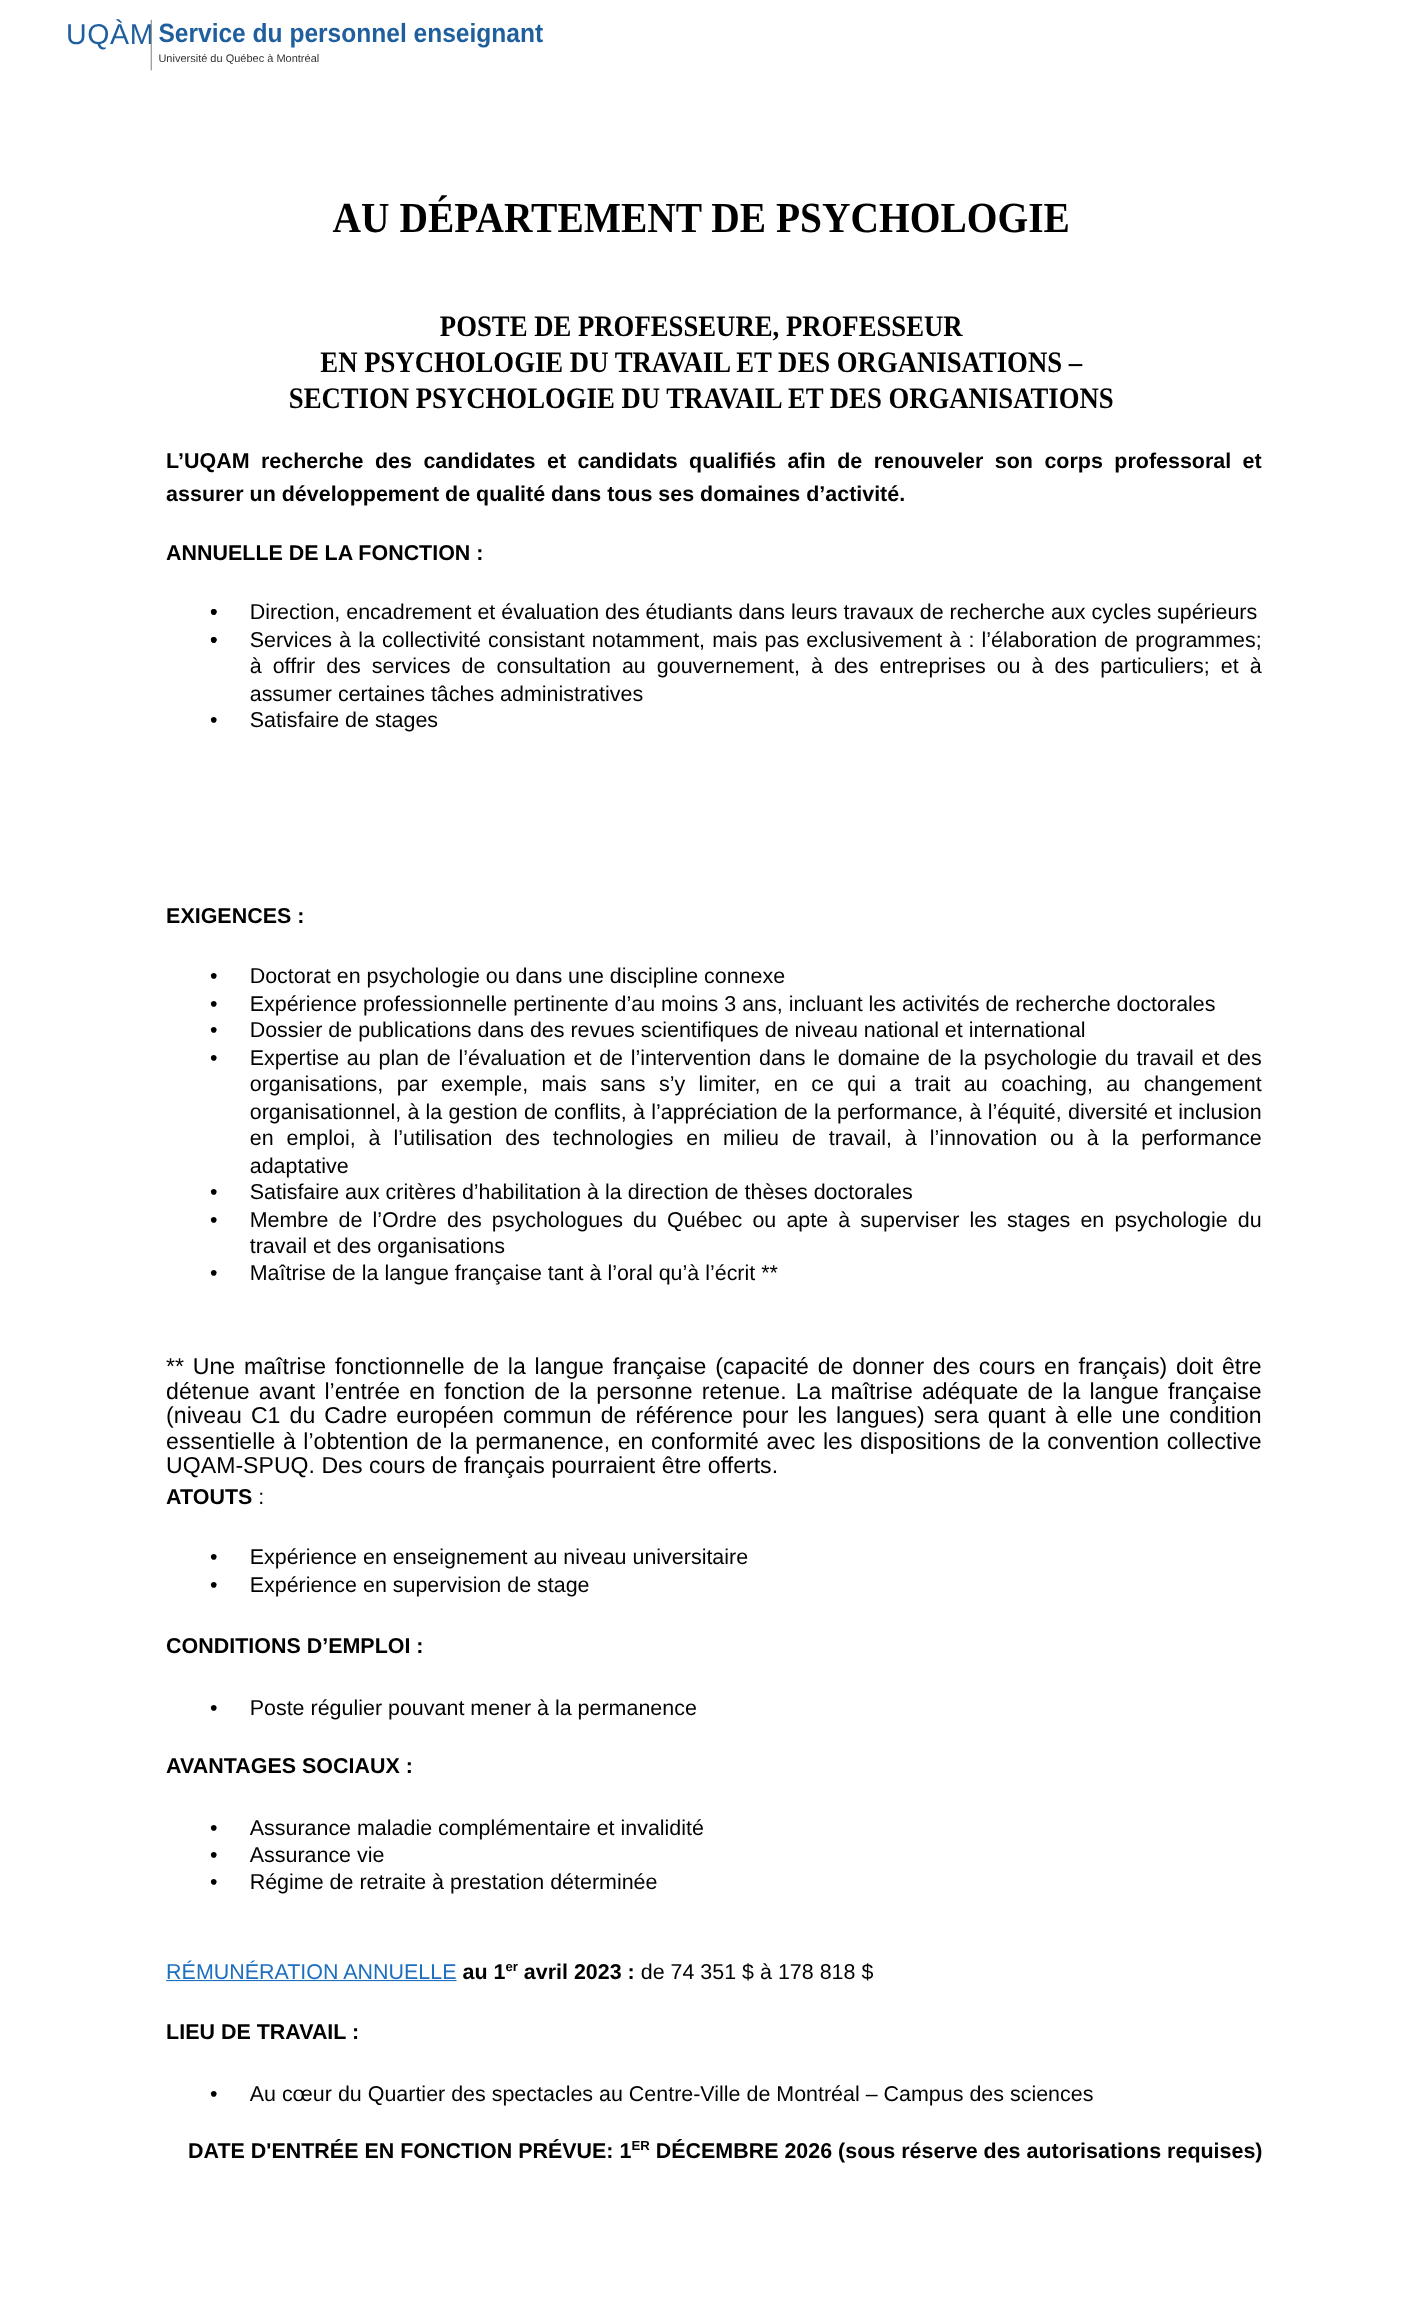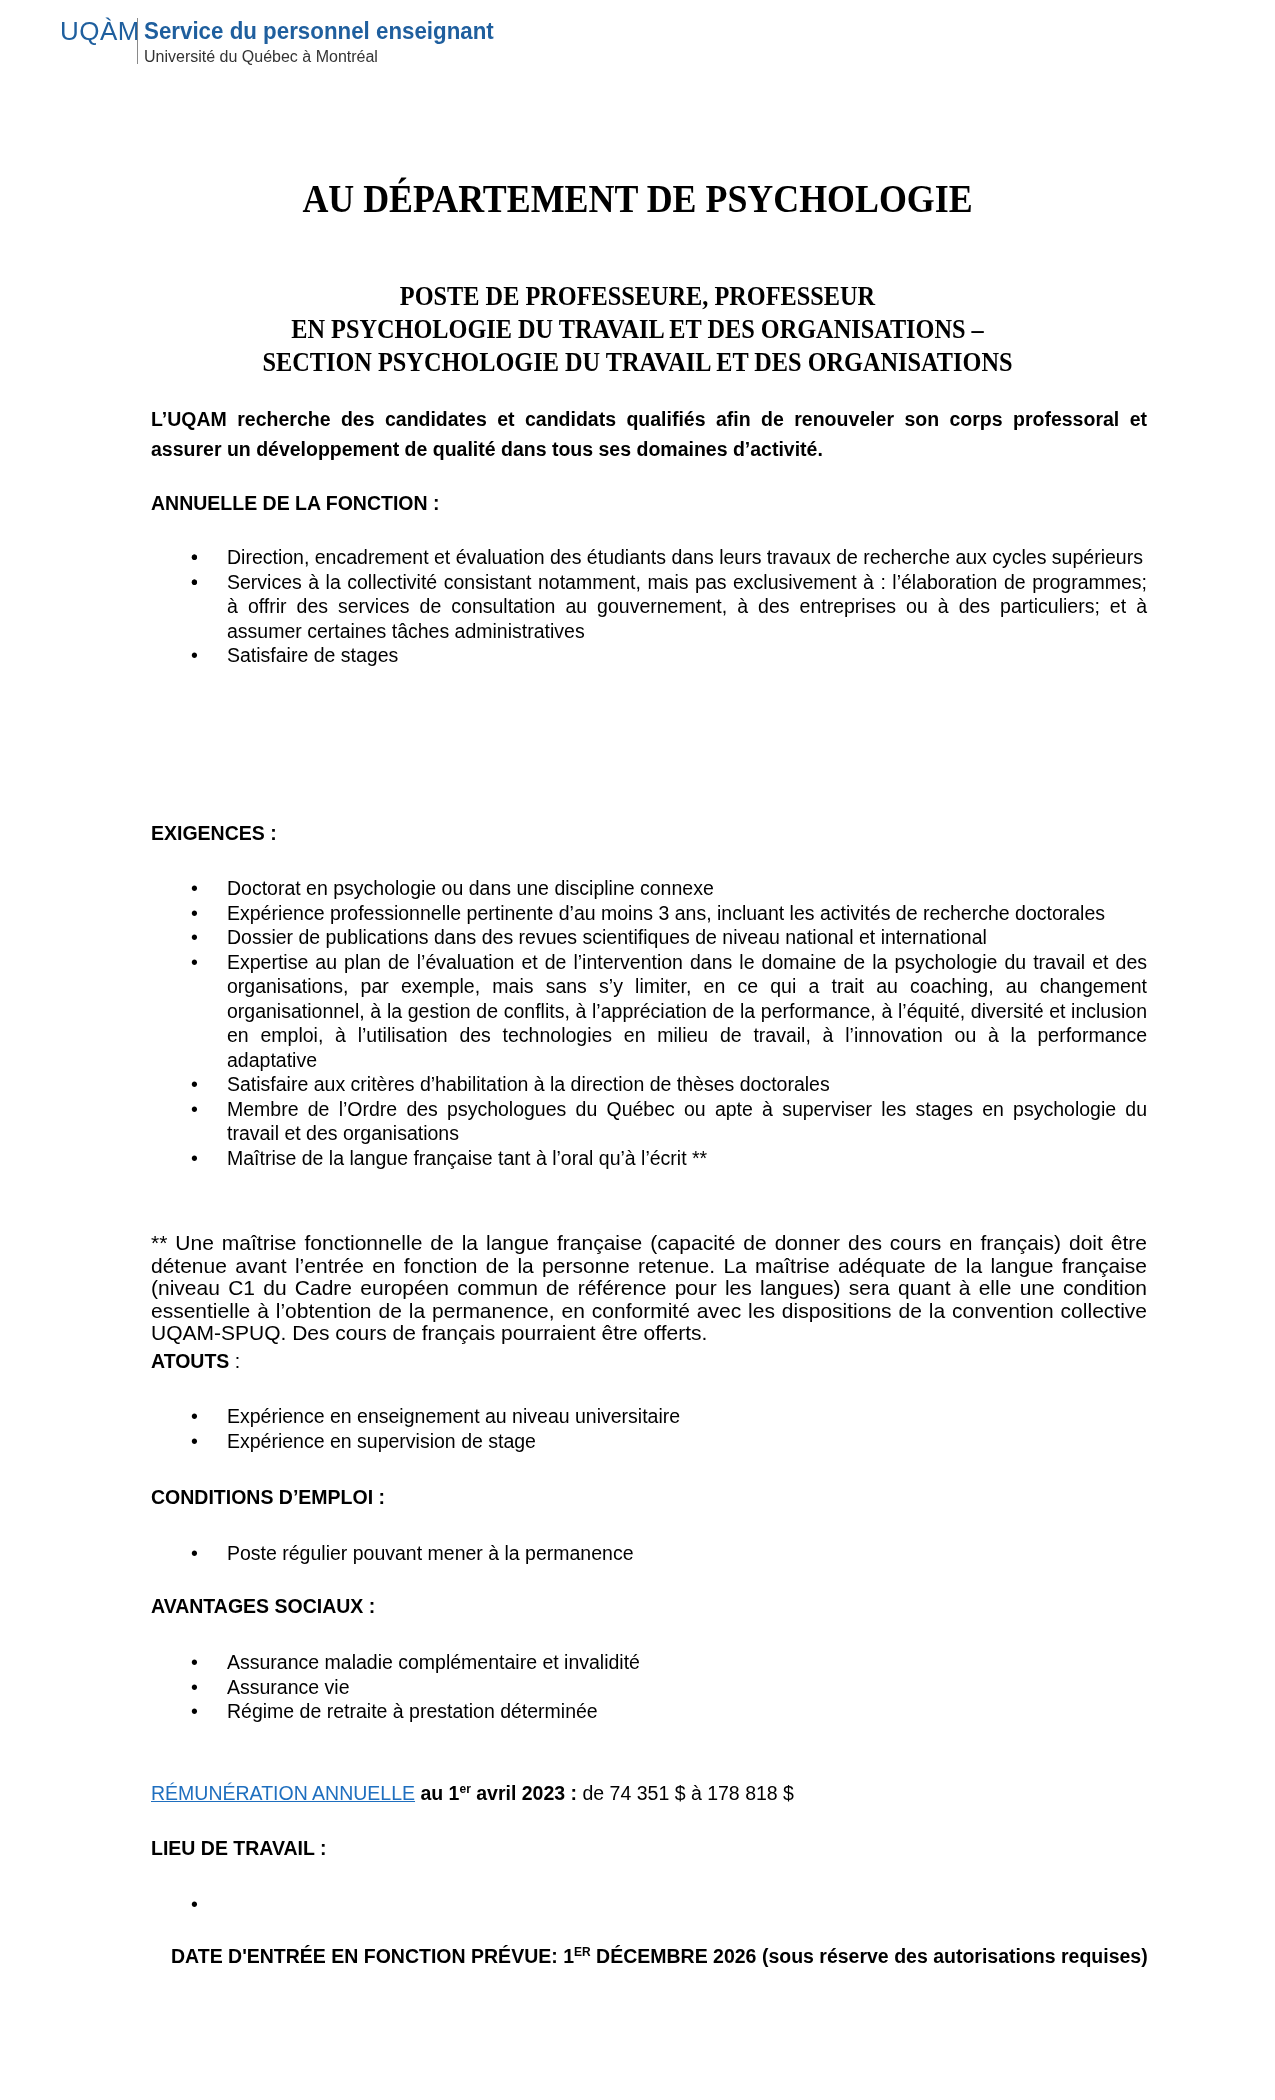--- a/index.html
+++ b/index.html
@@ -1,21 +1,21 @@
 <!DOCTYPE html>
 <html><head>
 <meta charset="utf-8">
 <style>
   html, body { margin: 0; padding: 0; background: #ffffff; }
   body { width: 1275px; height: 2100px; position: relative; overflow: hidden; color: #000; }
   .logo { position: absolute; left: 60px; top: 14px; height: 50px; }
   .logo-uqam { position: absolute; left: 0; top: 2px; font-family: "Liberation Sans", sans-serif; font-size: 26px; color: #1f5f9e; letter-spacing: 0.5px; white-space: nowrap; }
   .logo-sep { position: absolute; left: 77px; top: 4px; width: 1px; height: 46px; background: #8a8a8a; }
   .logo-service { position: absolute; left: 84px; top: 3px; font-family: "Liberation Sans", sans-serif; font-weight: bold; font-size: 24px; color: #1f5f9e; white-space: nowrap; transform: scaleX(0.93); transform-origin: left; }
-  .logo-univ { position: absolute; left: 84px; top: 34px; font-family: "Liberation Sans", sans-serif; font-size: 16px; color: #333; white-space: nowrap; }
+  .logo-univ { position: absolute; left: 84px; top: 34px; font-family: "Liberation Sans", sans-serif; font-size: 10px; color: #333; white-space: nowrap; }
 
   .serif-title { position: absolute; left: 0; width: 1275px; text-align: center; font-family: "Liberation Serif", serif; font-weight: bold; white-space: nowrap; }
   .t-main { top: 176px; font-size: 39px; transform: scaleX(0.92); }
   .t-sub { font-size: 27px; transform: scaleX(0.9); }
   .para { position: absolute; left: 151px; width: 996px; font-family: "Liberation Sans", sans-serif; font-size: 19.5px; text-align: justify; }
   .intro { top: 404px; font-weight: bold; line-height: 30px; }
   .heading { position: absolute; left: 151px; font-family: "Liberation Sans", sans-serif; font-size: 19.5px; font-weight: bold; white-space: nowrap; }
   .heading .normal { font-weight: normal; }
   ul.blist { position: absolute; left: 151px; width: 996px; margin: 0; padding: 0; list-style: none; font-family: "Liberation Sans", sans-serif; font-size: 19.5px; line-height: 24.5px; }
   ul.blist li { position: relative; padding-left: 76px; text-align: justify; }
@@ -83,16 +83,16 @@
     <li><span class="bullet">•</span><span>Assurance vie</span></li>
     <li><span class="bullet">•</span><span>Régime de retraite à prestation déterminée</span></li>
   </ul>
 
 <div class="remun">
   <a href="#">RÉMUNÉRATION ANNUELLE</a><b><span> au 1</span><sup>er</sup><span> avril 2023 :</span></b><span> de 74 351 $ à 178 818 $</span>
 </div>
 
 <div class="heading" style="top:1837px">LIEU DE TRAVAIL :</div>
 <ul class="blist" style="top:1892px">
-    <li><span class="bullet">•</span></li>
+    <li><span class="bullet">•</span><span>Au cœur du Quartier des spectacles au Centre-Ville de Montréal – Campus des sciences</span></li>
   </ul>
 
 <div class="date"><span>DATE D'ENTRÉE EN FONCTION PRÉVUE: 1</span><sup>ER</sup><span> DÉCEMBRE 2026</span><span> (sous réserve des autorisations requises)</span></div>
 
 </body></html>

